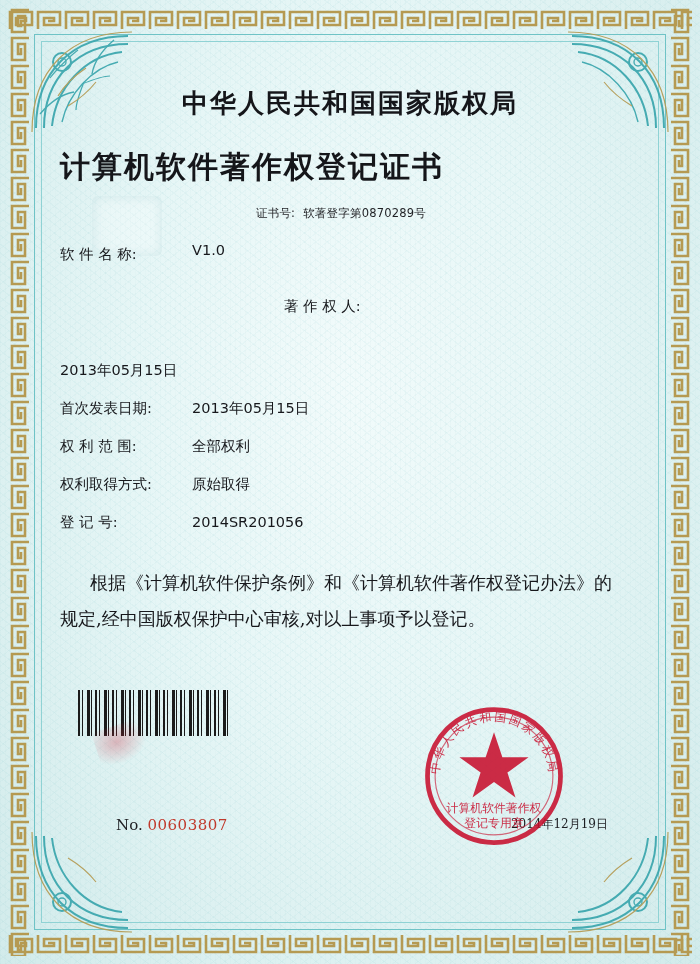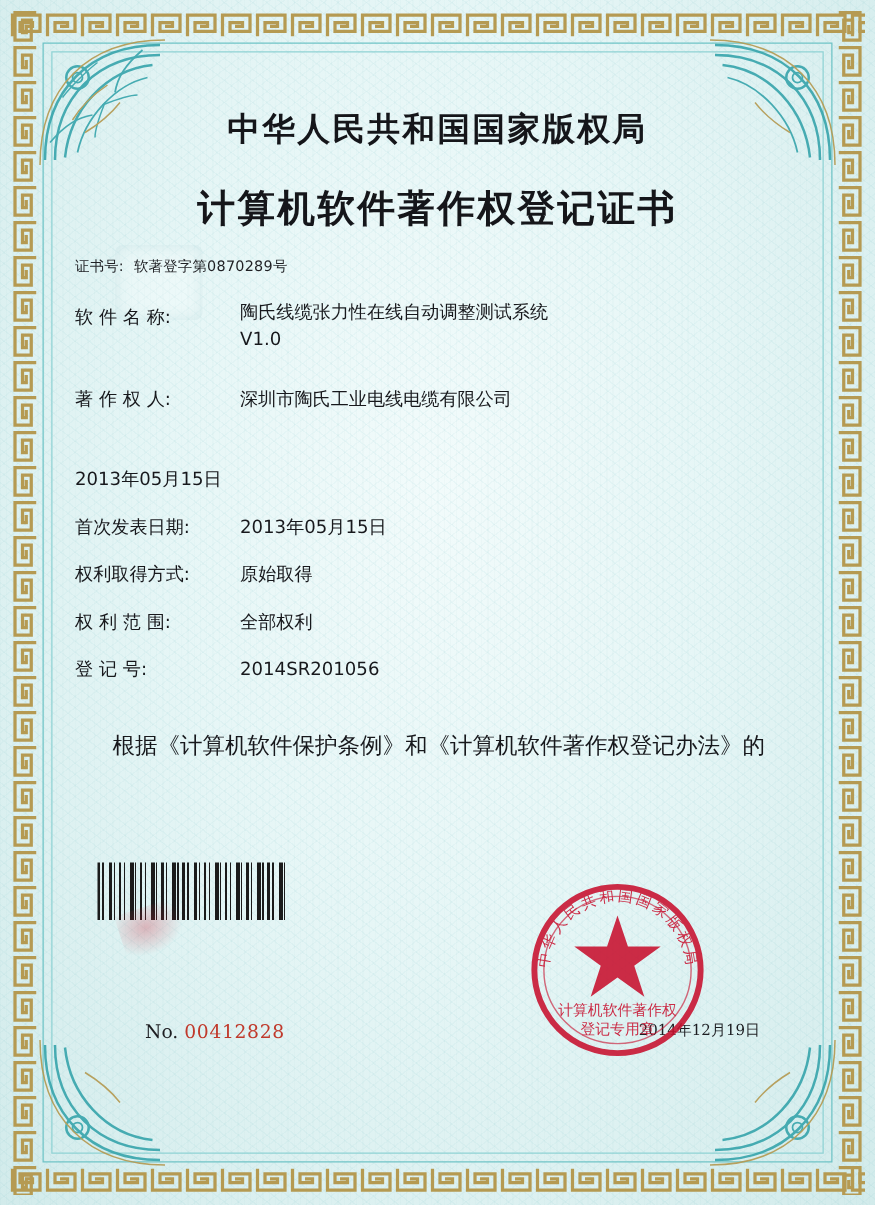--- a/index.html
+++ b/index.html
@@ -98,31 +98,30 @@
   .title-1 {
     text-align: center;
     font-family: "DejaVu Serif", "Liberation Serif", serif;
     font-weight: bold;
     font-size: 26px;
     letter-spacing: 2px;
     color: #15161a;
     margin: 0 0 26px 0;
   }
   .title-2 {
-    text-align: center;
     font-family: "DejaVu Serif", "Liberation Serif", serif;
     font-weight: bold;
     font-size: 30px;
     letter-spacing: 2px;
     color: #15161a;
     margin: 0 0 18px 0;
   }
 
   .cert-no {
-    text-align: left;
+    text-align: center;
     font-size: 11.5px;
     color: #1f2024;
     margin: 0 18px 18px 0;
     letter-spacing: .2px;
   }
   .cert-no .lbl { margin-right: 8px; }
 
   .field {
     display: flex;
     align-items: flex-start;
@@ -370,60 +369,59 @@
     <h1 class="title-1">中华人民共和国国家版权局</h1>
     <h2 class="title-2">计算机软件著作权登记证书</h2>
 
     <div class="cert-no">
       <span class="lbl">证书号:</span><span class="num">软著登字第0870289号</span>
     </div>
 
     <div class="field">
       <span class="lbl">软 件 名 称:</span>
       <span class="val">
-        <span class="sub">陶氏线缆张力性在线自动调整测试系统</span>
         <span class="sub">V1.0</span>
       </span>
     </div>
 
     <div class="gap-md"></div>
 
     <div class="field">
       <span class="lbl">著 作 权 人:</span>
-      <span class="val">深圳市陶氏工业电线电缆有限公司</span>
     </div>
 
     <div class="gap-lg"></div>
 
     <div class="field">
       <span class="val">2013年05月15日</span>
     </div>
 
     <div class="field">
       <span class="lbl">首次发表日期:</span>
       <span class="val">2013年05月15日</span>
     </div>
 
     <div class="field">
+      <span class="lbl">权 利 范 围:</span>
+      <span class="val">全部权利</span>
+    </div>
+
+    <div class="field">
       <span class="lbl">权利取得方式:</span>
       <span class="val">原始取得</span>
     </div>
 
     <div class="field">
-      <span class="lbl">权 利 范 围:</span>
-      <span class="val">全部权利</span>
-    </div>
-
-    <div class="field">
       <span class="lbl">登 记 号:</span>
       <span class="val">2014SR201056</span>
     </div>
 
     <div class="paragraph">
       <span class="indent">根据《计算机软件保护条例》和《计算机软件著作权登记办法》的</span>
+      <span>规定,经中国版权保护中心审核,对以上事项予以登记。</span>
     </div>
 
   </div>
 
   <div id="barcode"></div>
   <div id="barcode-smudge"></div>
 
   <div id="seal">
     <svg viewBox="0 0 160 160" xmlns="http://www.w3.org/2000/svg">
       <defs>
@@ -435,18 +433,18 @@
         <textPath href="#arcTop" startOffset="50%" text-anchor="middle">中华人民共和国国家版权局</textPath>
       </text>
       <polygon points="80,34 88.8,60.2 116.4,60.2 94.1,76.4 102.6,102.6 80,86.4 57.4,102.6 65.9,76.4 43.6,60.2 71.2,60.2" fill="#c8102e"></polygon>
       <text x="80" y="118" text-anchor="middle" font-size="12.5" fill="#c8102e" font-family="'DejaVu Serif','Liberation Serif',serif">计算机软件著作权</text>
       <text x="80" y="134" text-anchor="middle" font-size="12.5" fill="#c8102e" font-family="'DejaVu Serif','Liberation Serif',serif">登记专用章</text>
     </svg>
   </div>
 
   <div id="footer-no">
     <span>No.</span>
-    <span class="red">00412828</span>
+    <span class="red">00603807</span>
   </div>
 
   <div id="footer-date">2014年12月19日</div>
 
 </div>
 
 </body></html>

